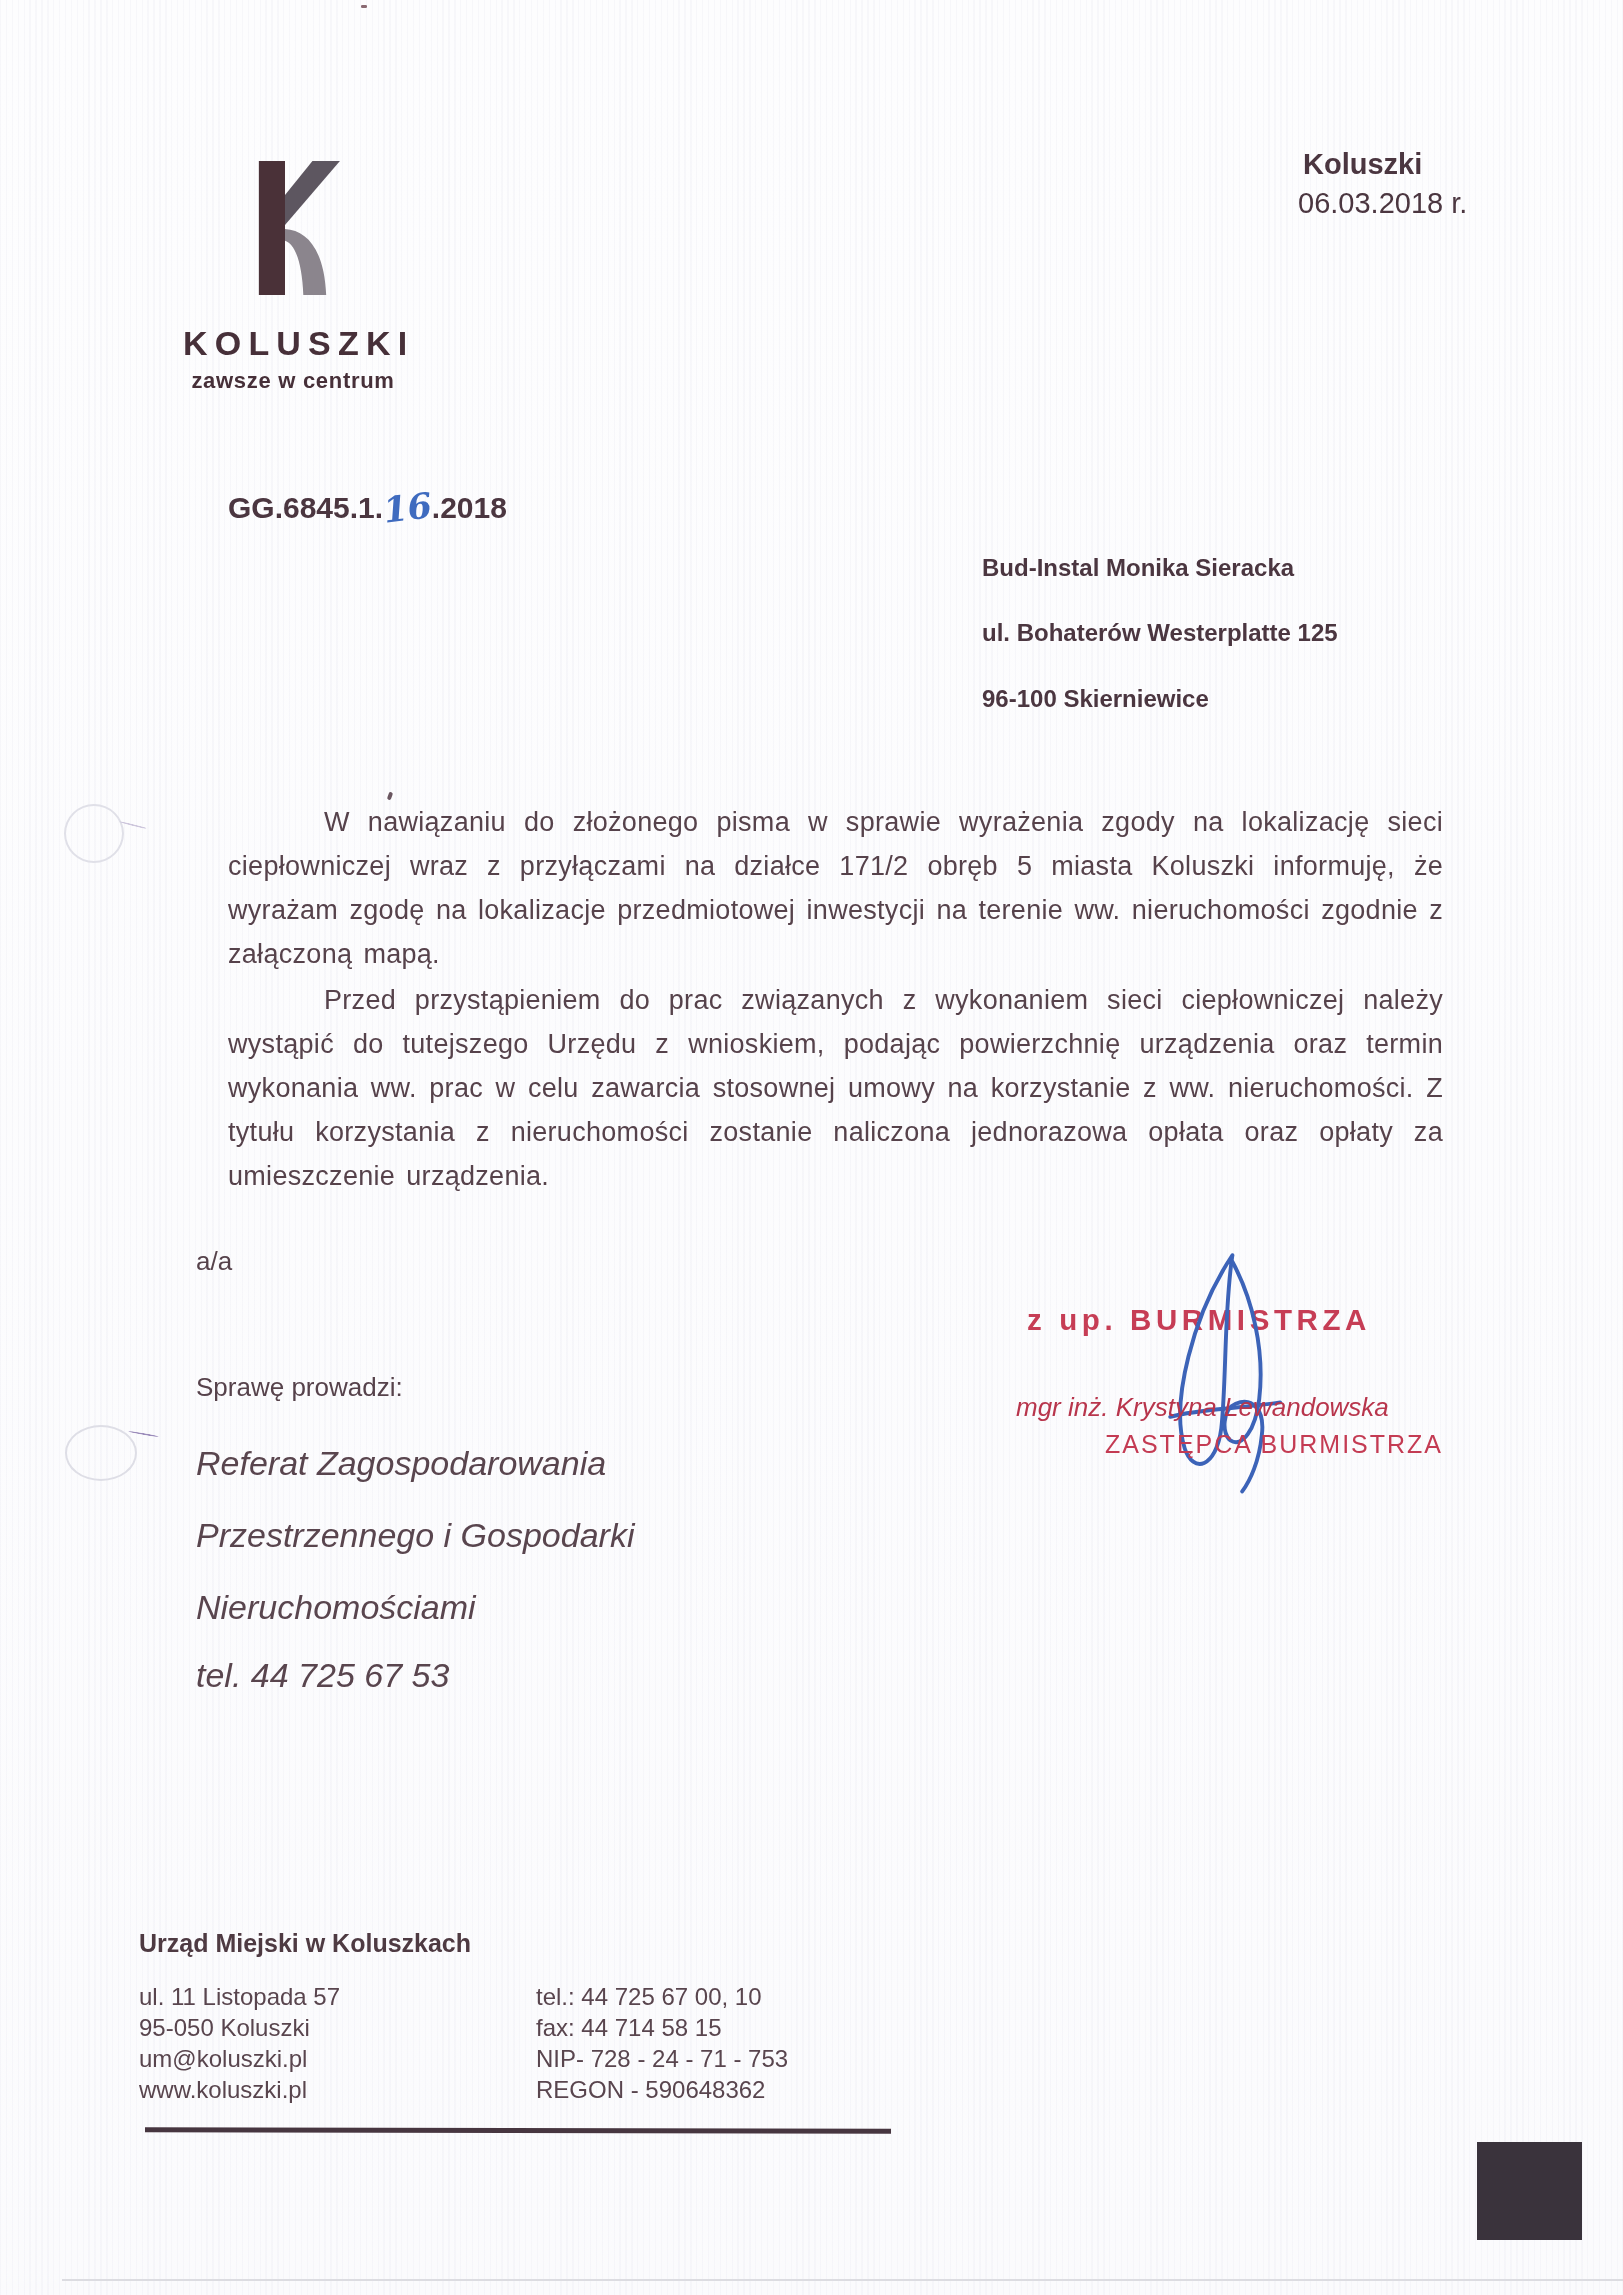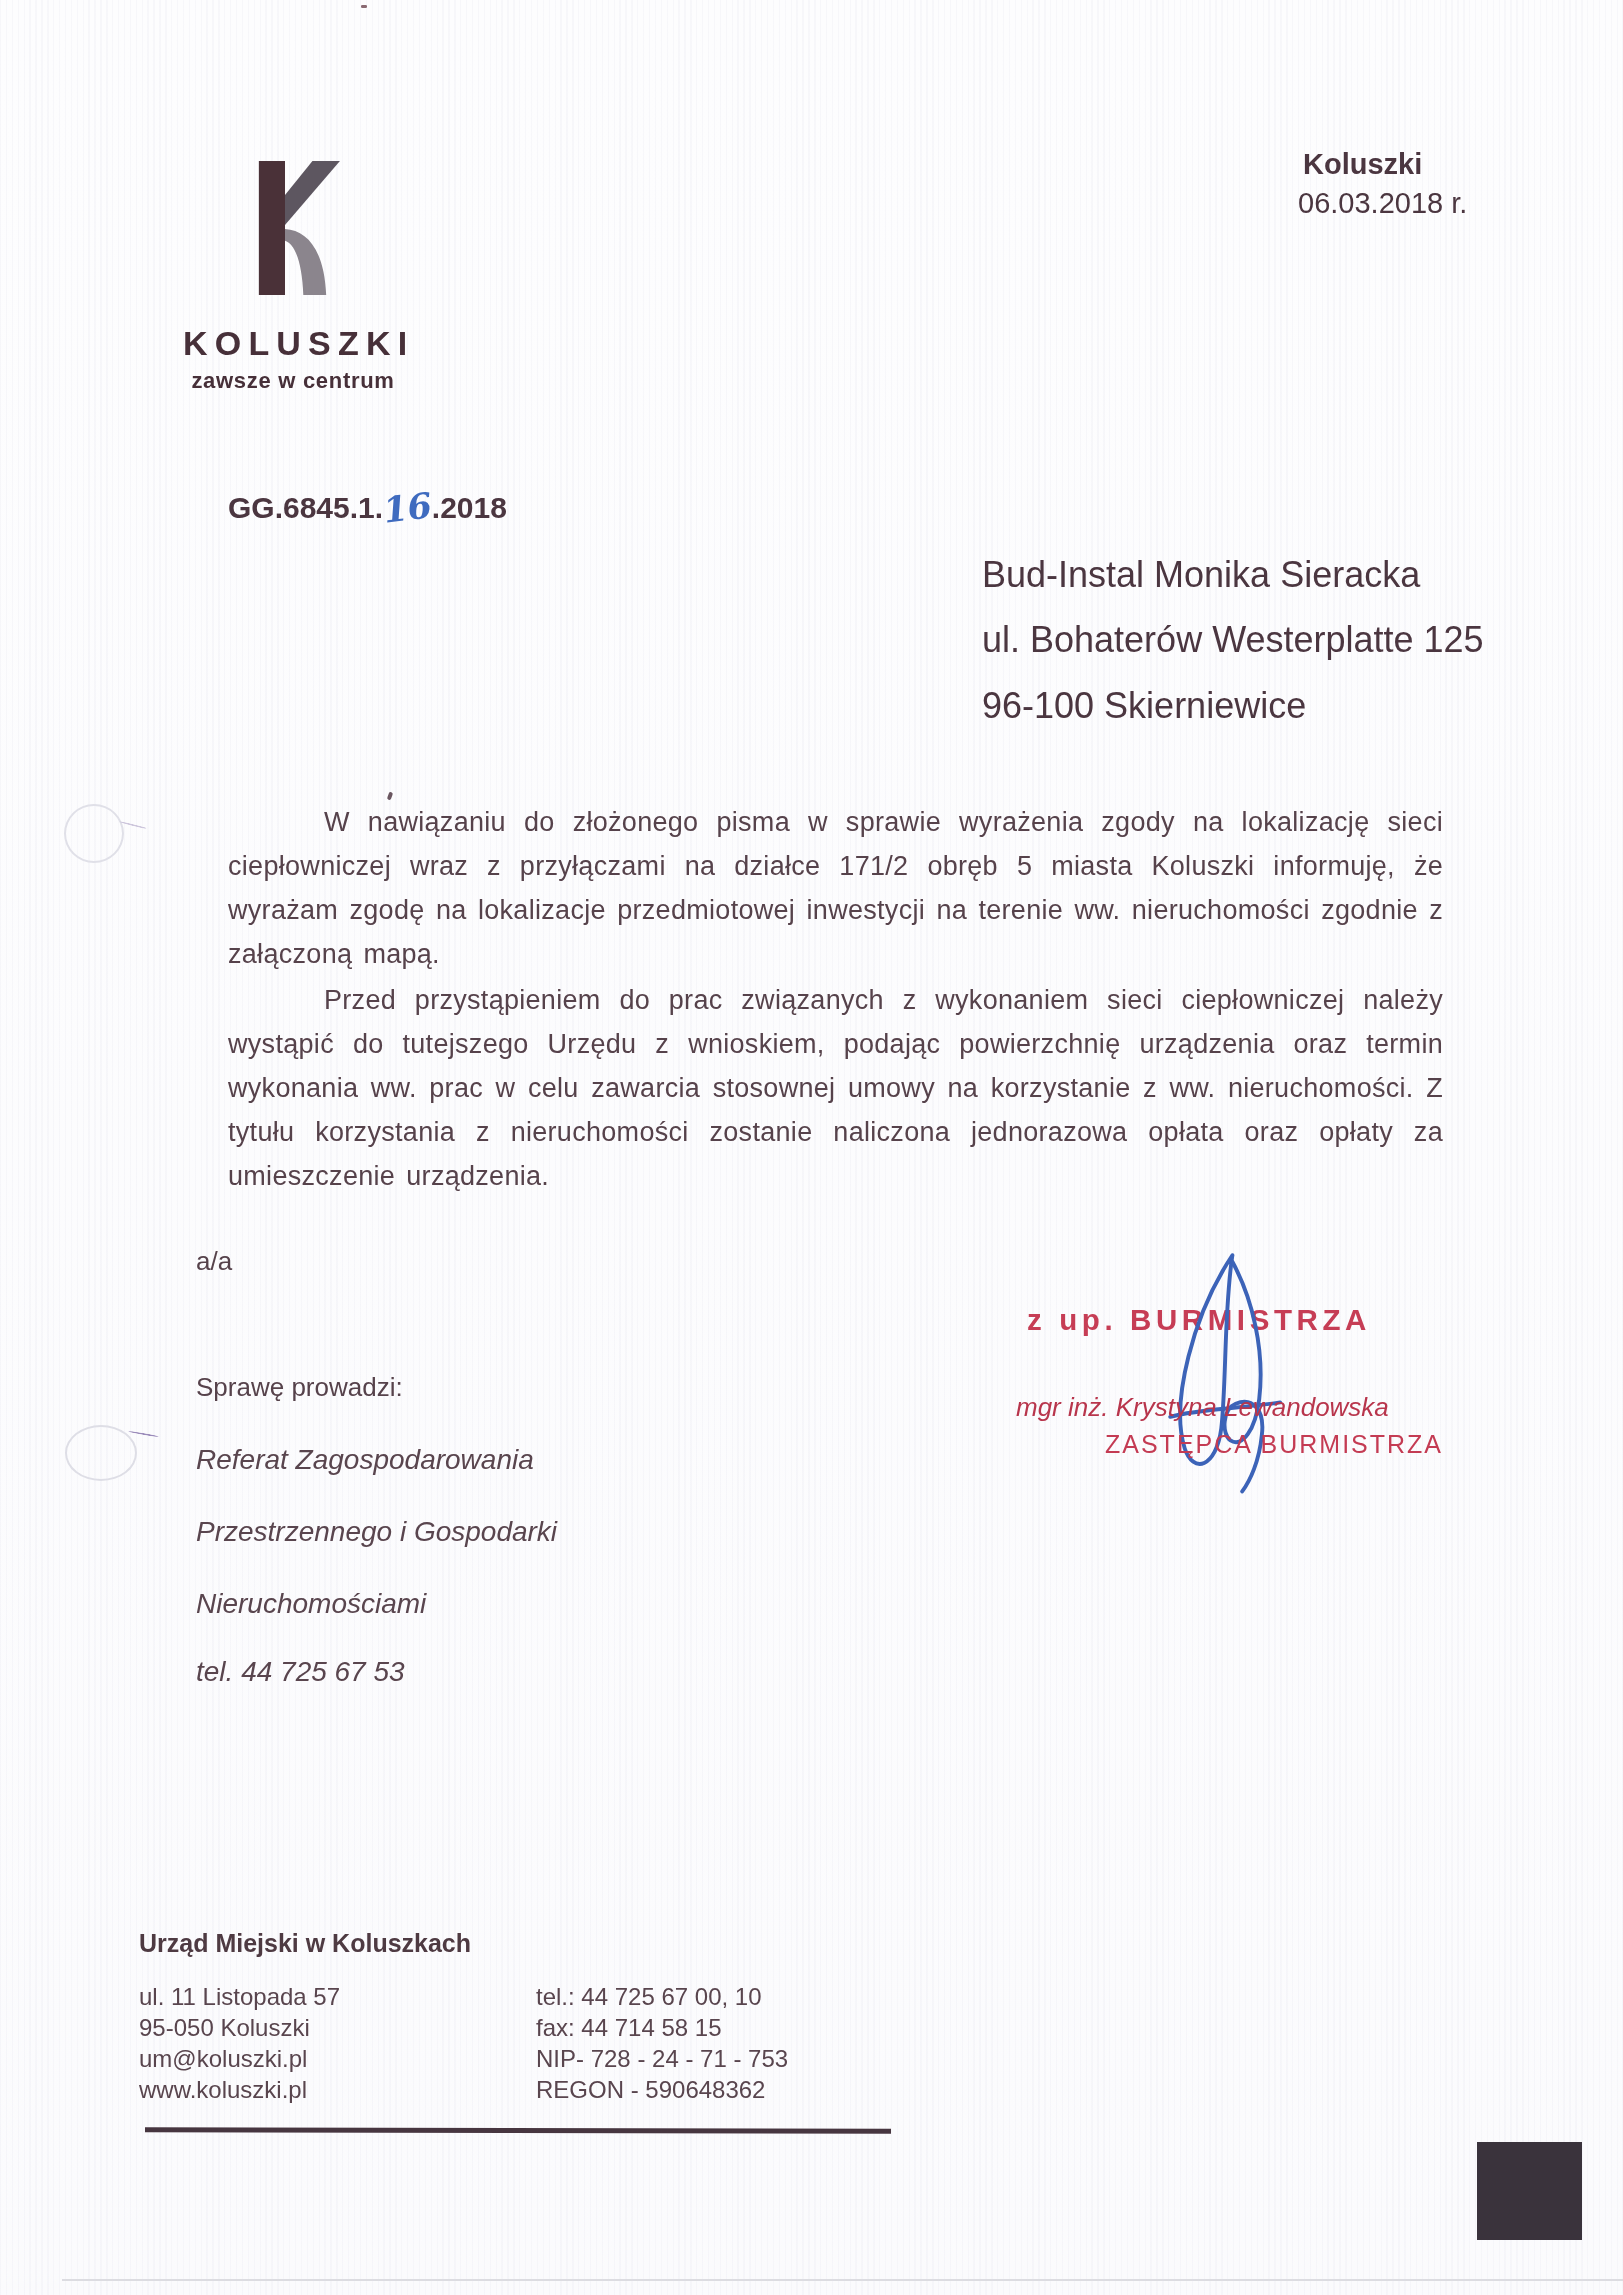--- a/index.html
+++ b/index.html
@@ -18,28 +18,28 @@
   .logo-word{margin-top:29px;font-size:34px;font-weight:600;letter-spacing:7.2px;color:#473039;}
   .logo-tag{margin-top:5.2px;font-size:22px;font-weight:700;letter-spacing:0.7px;color:#473039;}
   
   .hdr-city{left:1303px;top:148px;font-size:29px;font-weight:700;color:#4b3640;}
   .hdr-date{left:1298px;top:187px;font-size:29px;color:#4b3640;}
   
   .refline{left:228px;top:485px;font-size:30px;font-weight:700;color:#4b3640;}
   .ref-hand{display:inline-block;font-family:"DejaVu Serif",serif;font-style:italic;font-weight:600;
     color:#3f6bbf;font-size:35px;transform:rotate(-7deg) translateY(2px);}
   
-  .rcpt{font-size:36px;font-weight:400;color:#4b3640;left:982px;white-space:nowrap;}
+  .rcpt{font-size:24px;font-weight:700;color:#4b3640;left:982px;white-space:nowrap;}
   
   .para{left:228px;width:1215px;font-size:27px;line-height:44px;text-align:justify;
     text-indent:96px;color:#56424b;letter-spacing:0.3px;word-spacing:3.3px;}
   
   .aa{left:196px;top:1246px;font-size:26px;}
   .off-label{left:196px;top:1372px;font-size:26px;}
-  .off-line{left:196px;font-size:28px;font-style:italic;color:#59454e;white-space:nowrap;}
+  .off-line{left:196px;font-size:34px;font-style:italic;color:#59454e;white-space:nowrap;}
   
   .stamp1{left:1027px;top:1303px;font-size:29.5px;font-weight:700;letter-spacing:4.6px;color:#c63d55;white-space:nowrap;}
   .stamp-name{left:1016px;top:1392px;font-size:26px;font-style:italic;color:#b8354c;white-space:nowrap;}
   .stamp-title{left:1105px;top:1430px;font-size:25px;letter-spacing:2px;color:#c43b53;white-space:nowrap;}
   .sig{left:1131px;top:1252px;}
   
   .f-title{left:139px;top:1929px;font-size:25px;font-weight:700;color:#4e3a42;}
   .f-col{top:1981px;font-size:24px;line-height:31px;color:#59454e;white-space:nowrap;}
   .f-col.left{left:139px;}
   .f-col.right{left:536px;}

